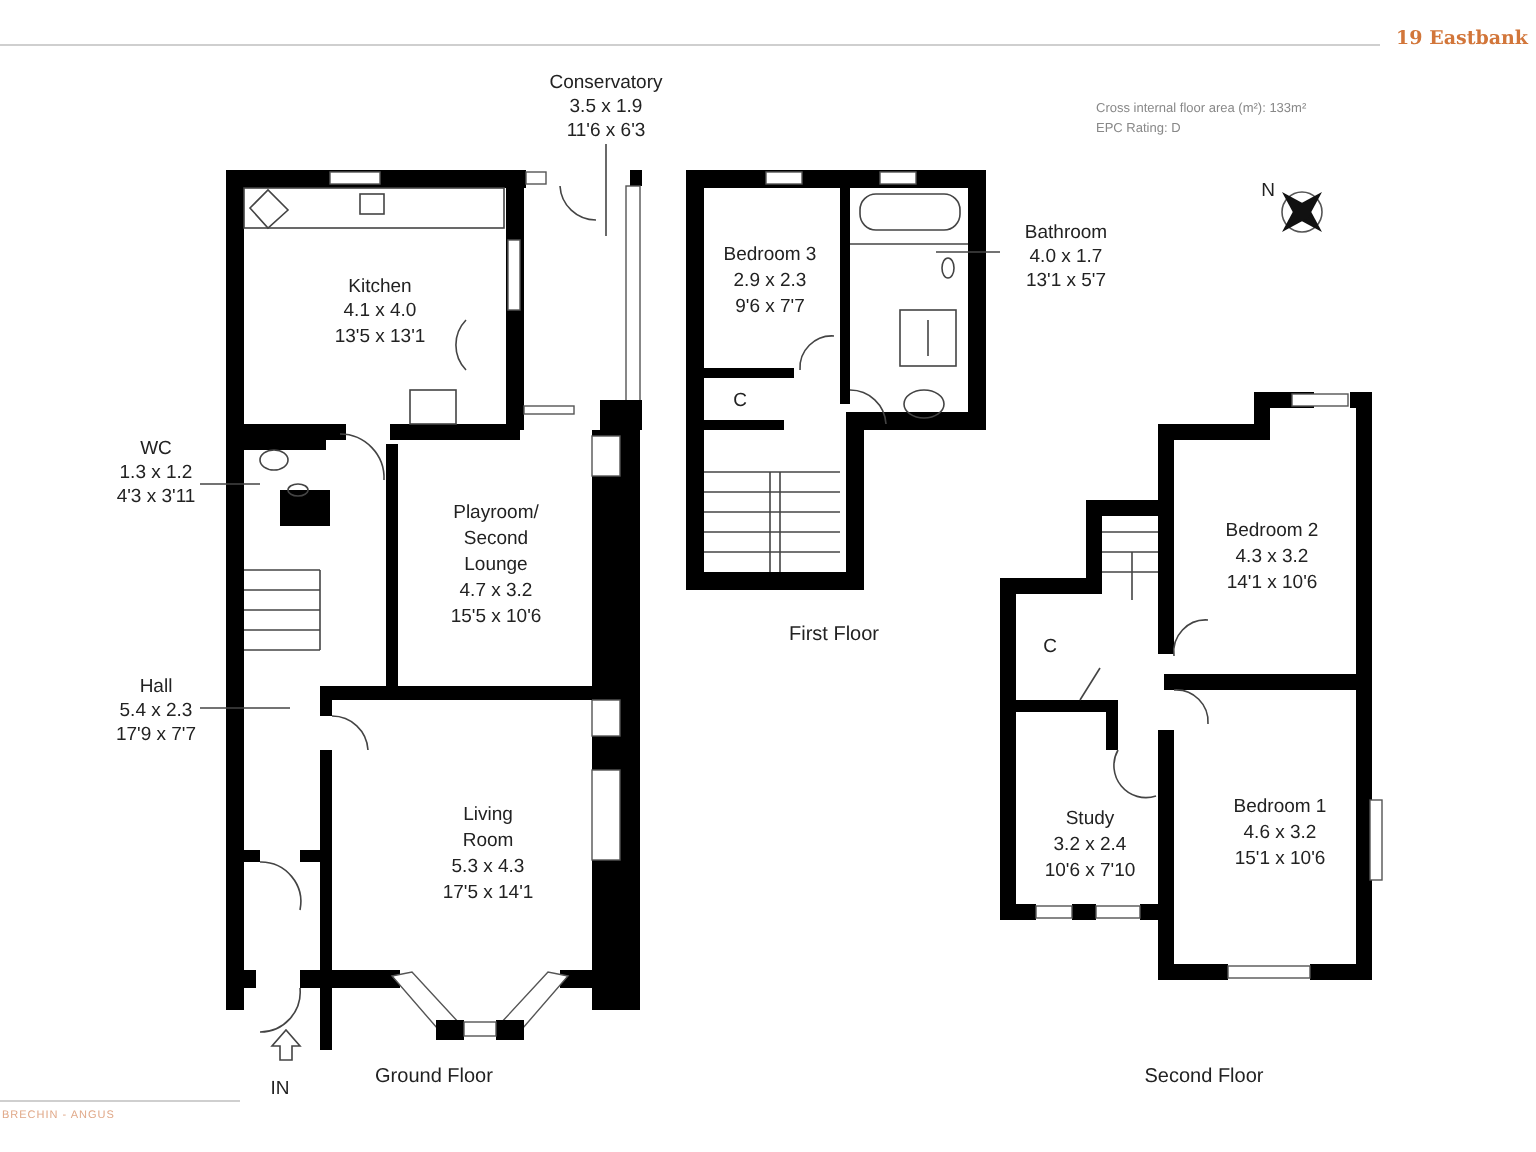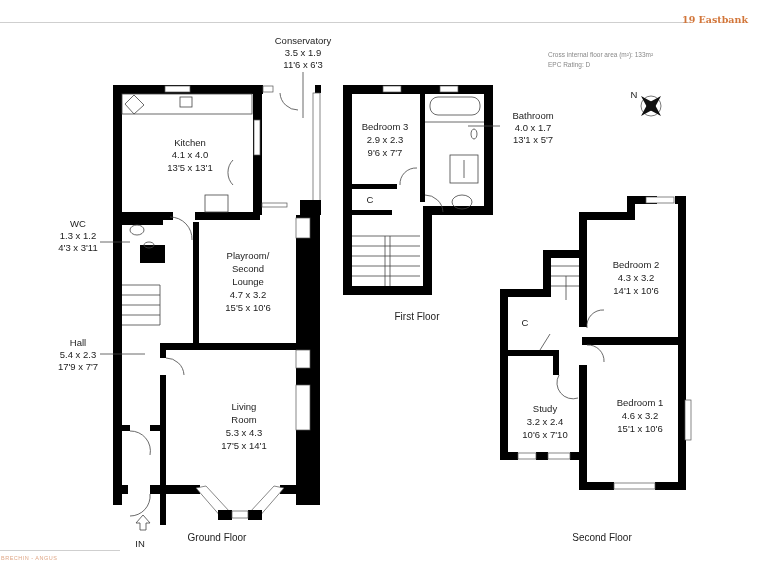--- a/index.html
+++ b/index.html
@@ -1,18 +1,18 @@
 <!DOCTYPE html>
 <html><head>
   <meta charset="utf-8">
   <style>
     html, body { margin:0; padding:0; background:#fff; }
     body { width:768px; height:576px; position:relative; overflow:hidden; font-family:"Liberation Sans", sans-serif; color:#222; }
     .topline { position:absolute; left:0; top:22px; width:690px; height:1px; background:#cfcfcf; }
-    .brand { position:absolute; right:20px; top:14px; font-family:"DejaVu Serif", serif; font-weight:bold; font-size:9.5px; color:#d2763a; }
+    .brand { position:absolute; right:4px; top:14px; font-family:"DejaVu Serif", serif; font-weight:bold; font-size:9.5px; color:#d2763a; }
     .meta { position:absolute; left:548px; top:50px; font-size:6.5px; color:#888; line-height:10px; }
     .botline { position:absolute; left:0; top:550px; width:120px; height:1px; background:#cfcfcf; }
     .location { position:absolute; left:1px; top:555px; font-size:5.5px; color:#e0a888; letter-spacing:0.5px; }
     svg.plan { position:absolute; left:0; top:0; }
     .lbl { font-family:"Liberation Sans", sans-serif; font-size:9.5px; fill:#222; text-anchor:middle; }
     .flabel { font-family:"Liberation Sans", sans-serif; font-size:10px; fill:#222; text-anchor:middle; }
     .wall { fill:#000; }
     .thin { stroke:#444; stroke-width:0.8; fill:none; }
     .win { fill:#fff; stroke:#555; stroke-width:0.7; }
   </style>

